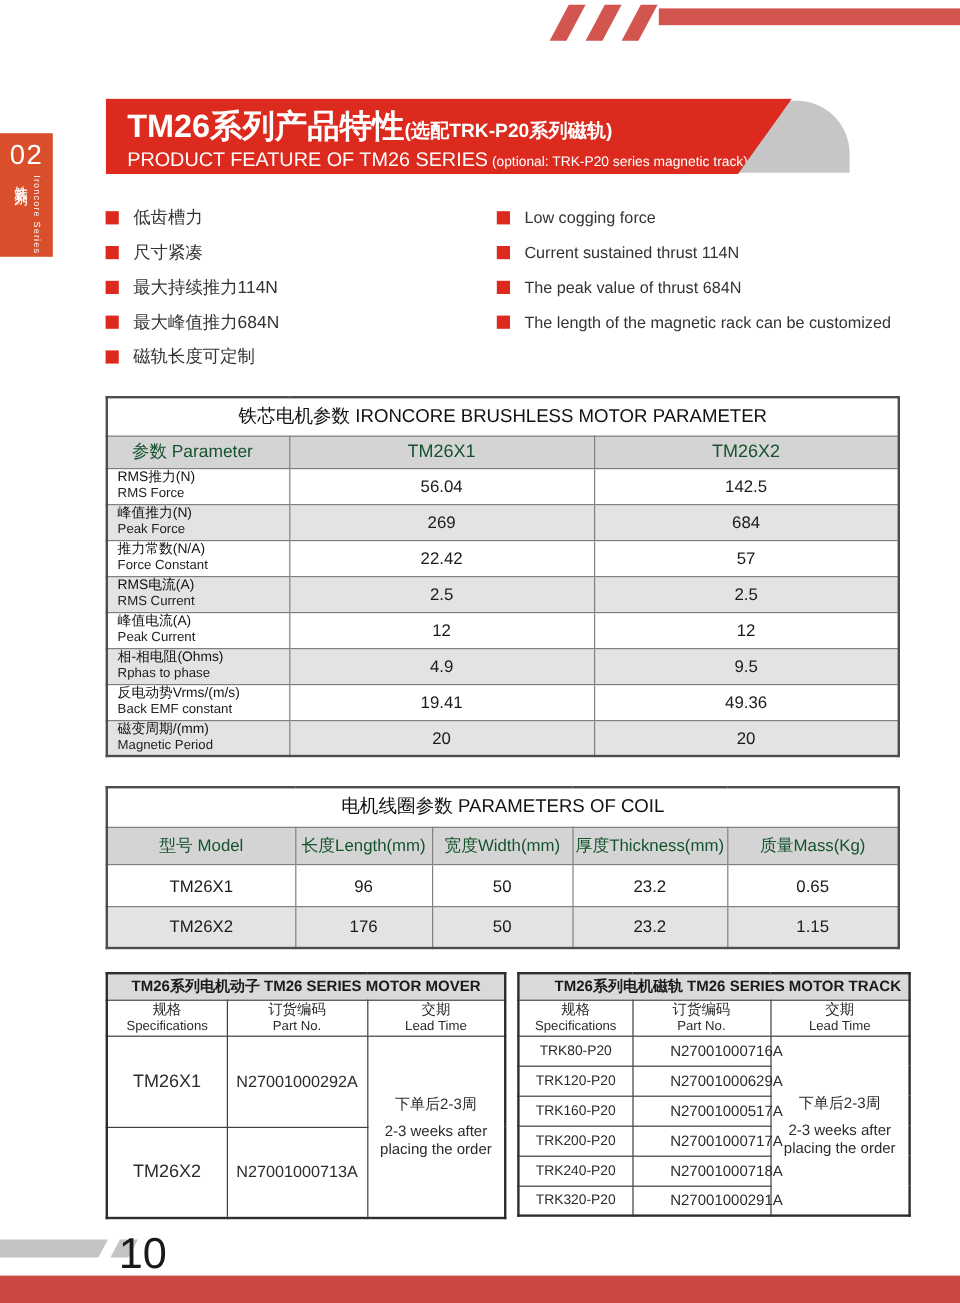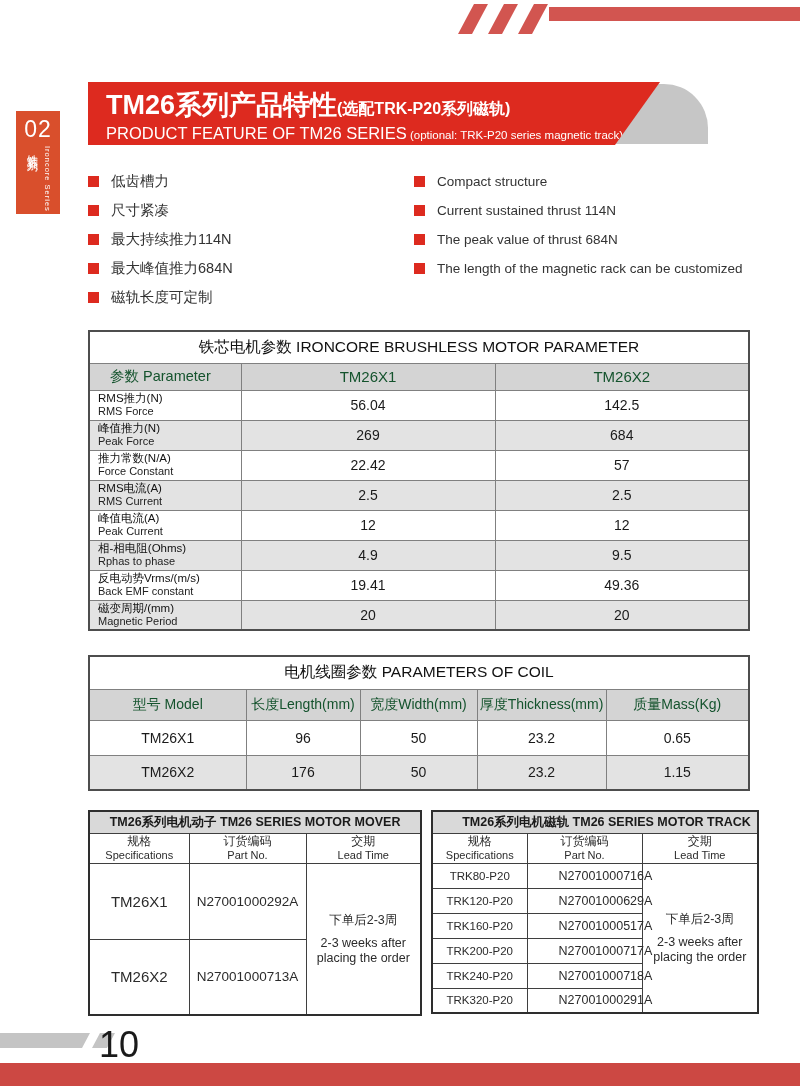--- a/index.html
+++ b/index.html
@@ -5,21 +5,21 @@
   html,body{margin:0;padding:0;background:#fff;}
   .page{position:relative;width:800px;height:1086px;background:#fff;overflow:hidden;
         font-family:"Liberation Sans","DejaVu Sans",sans-serif;color:#1a1a1a;}
 
   
   .stripe{position:absolute;top:4px;height:30px;width:14px;background:var(--decor-red,#d25550);transform:skewX(-28deg);}
   .st1{left:466px;} .st2{left:496px;} .st3{left:526px;}
   .top-bar{position:absolute;top:7px;left:549px;width:251px;height:14px;background:var(--decor-red,#d25550);}
 
   
-  .side-tab{position:absolute;left:16px;top:111px;width:44px;height:103px;background:var(--tab-orange,#d94f2c);color:#fff;}
+  .side-tab{position:absolute;left:0;top:111px;width:44px;height:103px;background:var(--tab-orange,#d94f2c);color:#fff;}
   .tab-num{text-align:center;font-size:23px;margin-top:5px;letter-spacing:1px;}
   .tab-vert{display:flex;flex-direction:row;justify-content:center;gap:3px;margin-top:3px;}
   .tab-zh{writing-mode:vertical-rl;font-size:11px;letter-spacing:2px;}
   .tab-en{writing-mode:vertical-rl;font-size:7.5px;letter-spacing:1px;}
 
   
   .banner-gray{position:absolute;left:598px;top:84px;width:110px;height:60px;background:#c6c6c6;border-top-right-radius:44px;}
   .banner{position:absolute;left:88px;top:82px;width:572px;height:63px;background:var(--accent-red,#dd2a1f);color:#fff;
           clip-path:polygon(0 0,100% 0,calc(100% - 45px) 100%,0 100%);padding:0;box-sizing:border-box;}
   .banner-line1{margin:5px 0 0 18px;white-space:nowrap;}
@@ -127,21 +127,21 @@
         <span class="feat-label">最大峰值推力684N</span>
       </div>
     <div class="feat-item">
         <span class="sq"></span>
         <span class="feat-label">磁轨长度可定制</span>
       </div>
   </div>
   <div class="feat feat-en">
     <div class="feat-item">
         <span class="sq"></span>
-        <span class="feat-label">Compact structure</span>
+        <span class="feat-label">Low cogging force</span>
       </div>
     <div class="feat-item">
         <span class="sq"></span>
         <span class="feat-label">Current sustained thrust 114N</span>
       </div>
     <div class="feat-item">
         <span class="sq"></span>
         <span class="feat-label">The peak value of thrust 684N</span>
       </div>
     <div class="feat-item">

